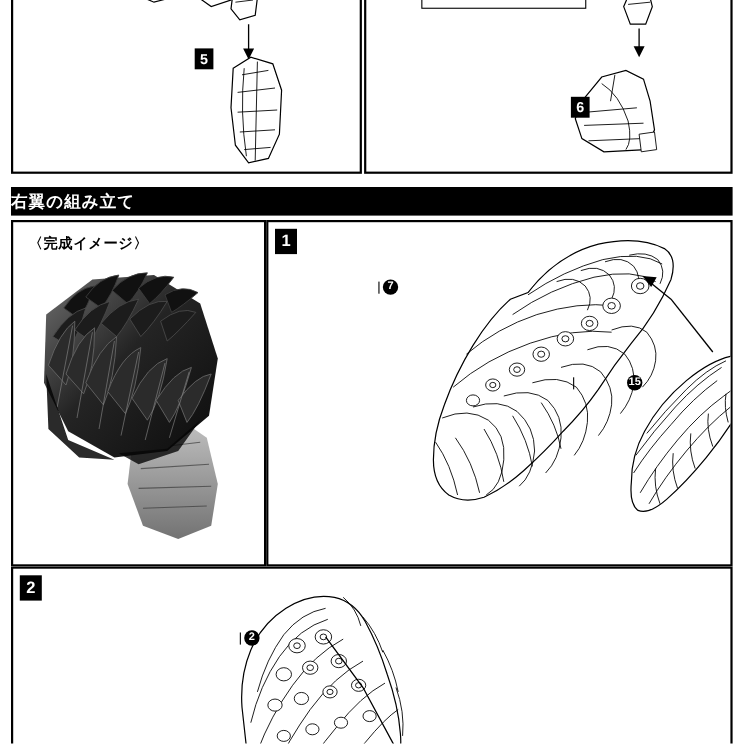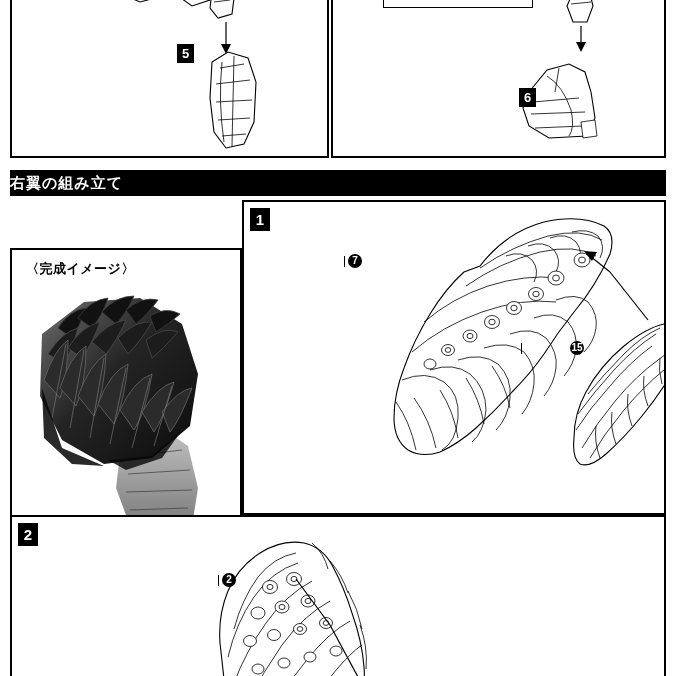--- a/index.html
+++ b/index.html
@@ -182,21 +182,21 @@
     </div>
     <div class="step-badge sm" style="left:186px; top:146px;">
       <span>6</span>
     </div>
   </div>
 
   <div class="section-bar" style="left:10px; top:170px; width:656px; height:26px;">
     <span class="title">右翼の組み立て</span>
   </div>
 
-  <div class="panel" style="left:10px; top:200px; width:232px; height:315px;margin-top:48px;">
+  <div class="panel" style="left:10px; top:200px; width:232px; height:315px;">
     <div class="caption" style="left:14px; top:10px;">〈完成イメージ〉</div>
     <svg width="228" height="270" viewBox="0 0 228 270" style="position:absolute; left:0; top:38px;">
       <defs>
         <linearGradient id="featherGrad" x1="0" y1="0" x2="1" y2="1">
           <stop offset="0%" stop-color="#6f6f6f"></stop>
           <stop offset="45%" stop-color="#242424"></stop>
           <stop offset="100%" stop-color="#0c0c0c"></stop>
         </linearGradient>
         <linearGradient id="bodyGrad" x1="0" y1="0" x2="0" y2="1">
           <stop offset="0%" stop-color="#b8b8b8"></stop>

